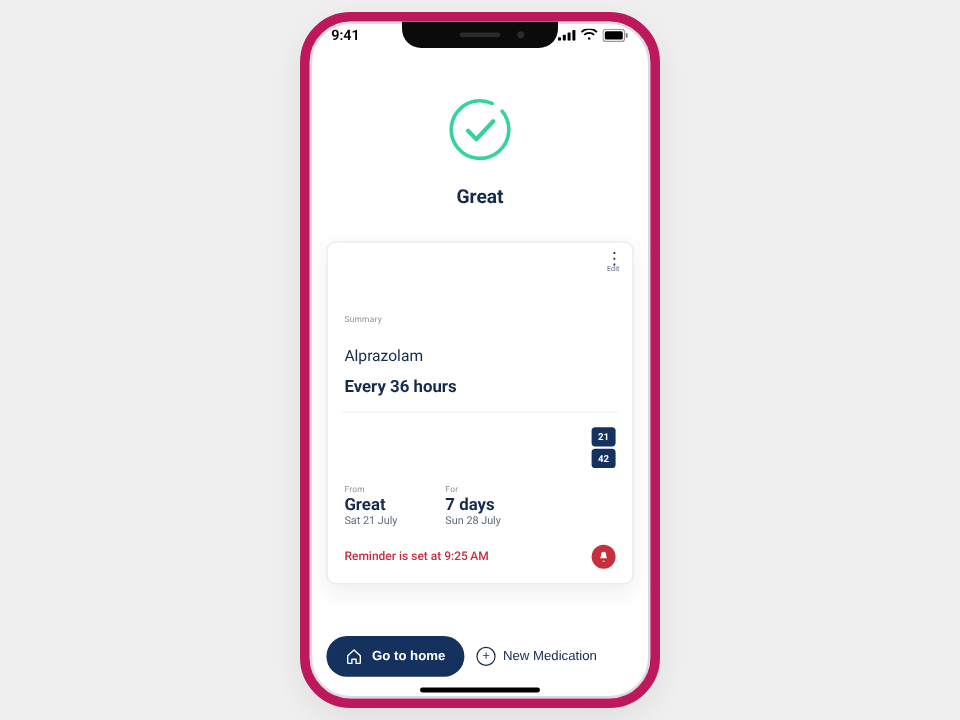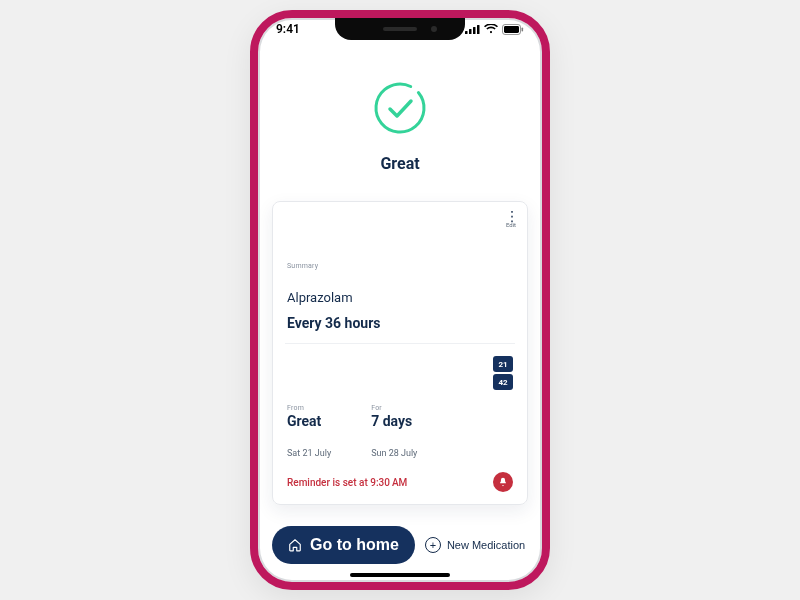--- a/index.html
+++ b/index.html
@@ -68,21 +68,21 @@
     padding: 12px 14px 12px;
     position:relative;
   }
   .card .label { font-size:7px; color:#8a93a0; letter-spacing:0.2px;margin-top:48px; }
   .med-name { font-size:13px; color:#142b4b; margin-top:20px; margin-bottom:10px; }
   .dose { font-size:10px; color:#142b4b; }
   .freq { font-size:14px; font-weight:700; color:#142b4b; margin-top:1px; }
   .divider { height:1px; background:#eef0f3; margin:12px -2px; }
   .row { display:flex; align-items:flex-start; gap:40px; }
   .col .big { font-size:14px; font-weight:700; color:#142b4b; margin-top:1px; }
-  .col .sub { font-size:9px; color:#5f6b7a; margin-top:19px; }
+  .col .sub { font-size:9px; color:#5f6b7a; margin-top:1px; }
   .cal {
     margin-left:auto; display:flex; flex-direction:column; gap:2px;
   }
   .cal .chip {
     width:20px; height:16px; background:#15315e; border-radius:3px;
     color:#fff; font-size:8px; font-weight:700; display:flex; align-items:center; justify-content:center;
   }
   .reminder {
     margin-top:14px; display:flex; align-items:center; justify-content:space-between;
   }
@@ -98,21 +98,21 @@
   .menu .dots { font-size:14px; color:#142b4b; line-height:8px; letter-spacing:-2px; }
   .menu .edit { font-size:6px; color:#5f6b7a; margin-top:1px; }
   .actions {
     margin-top:auto;
     padding: 0 14px 18px;
     display:flex; align-items:center; gap:10px;
   }
   .btn-primary {
     background:#15315e; color:#fff; border:none;
     border-radius:999px; padding:10px 16px;
-    font-size:16px; font-weight:700;
+    font-size:11px; font-weight:700;
     display:flex; align-items:center; gap:8px;
     cursor:pointer;
   }
   .btn-secondary {
     background:transparent; border:none; color:#142b4b;
     font-size:11px; font-weight:500;
     display:flex; align-items:center; gap:6px;
     cursor:pointer;
   }
   .plus-circ {
@@ -187,21 +187,21 @@
             <div class="sub">Sun 28 July</div>
           </div>
           <div class="cal">
             <div class="chip">21</div>
             <div class="chip">42</div>
           </div>
         </div>
 
         <div class="reminder">
           <div class="txt">
-            <span>Reminder is set at </span><span>9:30</span><span class="am">AM</span>
+            <span>Reminder is set at </span><span>9:25</span><span class="am">AM</span>
           </div>
           <div class="bell">
             <svg width="10" height="10" viewBox="0 0 24 24">
                 <path fill="#fff" d="M12 2a5 5 0 00-5 5v3.3L5 14v1h14v-1l-2-3.7V7a5 5 0 00-5-5zm0 20a2.5 2.5 0 002.45-2h-4.9A2.5 2.5 0 0012 22z"></path>
               </svg>
           </div>
         </div>
       </div>
     </div>
 

